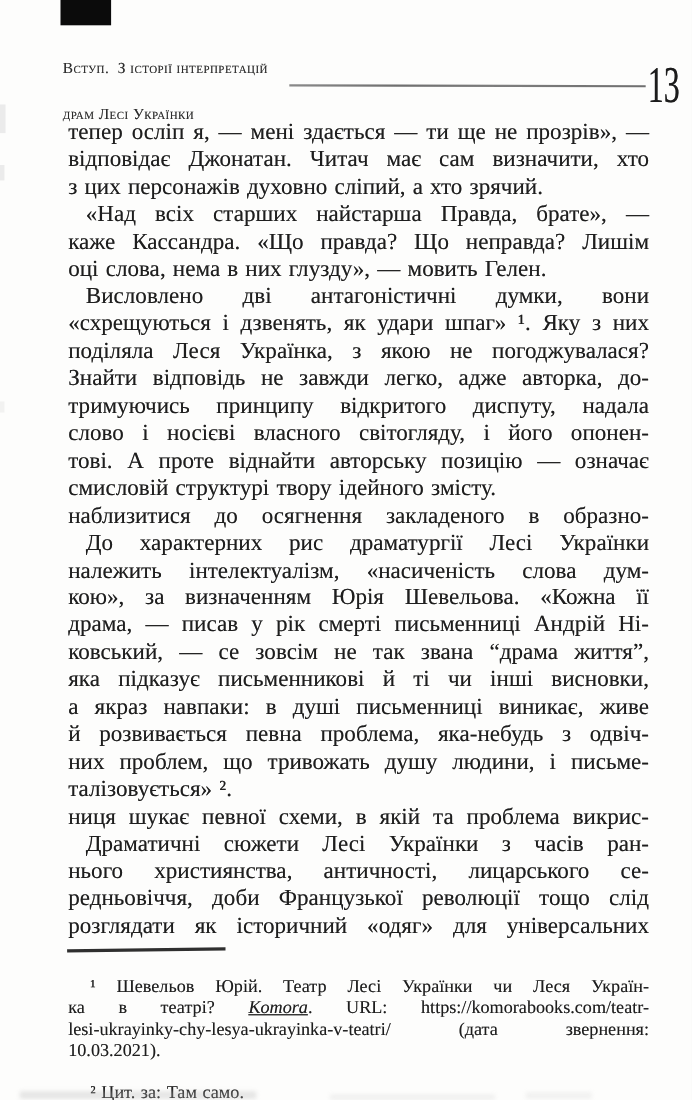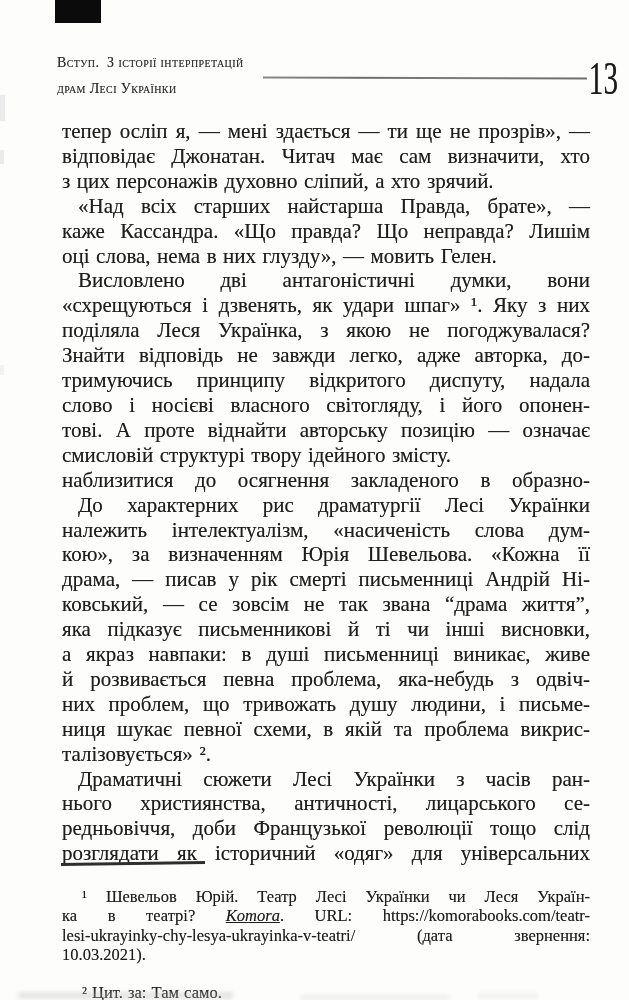--- a/index.html
+++ b/index.html
@@ -19,29 +19,29 @@
   .e2{left:0;top:150px;width:4px;height:14px;}
   .e3{left:0;top:365px;width:4px;height:10px;opacity:.35;}
   .bstain{position:absolute;background:#b9b9b9;filter:blur(2px);}
   .b1{left:18px;top:992px;width:215px;height:7px;opacity:.35;}
   .b2{left:300px;top:995px;width:150px;height:5px;opacity:.2;}
   .b3{left:478px;top:993px;width:60px;height:6px;opacity:.18;}
   
   .rh{position:absolute;left:57px;top:56px;font-variant:small-caps;
       font-size:14px;line-height:13px;letter-spacing:.4px;color:#2d2d2d;
       text-shadow:0 0 .5px rgba(40,40,40,.5);}
-  .rh1{margin-bottom:13px;}
+  .rh1{margin-bottom:29px;}
   .hrule{position:absolute;left:263px;top:77px;width:324px;height:2px;
          background:linear-gradient(90deg,#8a8a8a,#6f6f6f 30%,#7d7d7d 60%,#6f6f6f);
          transform:rotate(.15deg);}
   .pnum{position:absolute;right:11px;top:55px;font-size:47px;line-height:47px;
         color:#1c1c1c;transform:scaleX(.62);transform-origin:right top;
         text-shadow:0 0 .5px rgba(20,20,20,.6);}
   
-  .bodytext{position:absolute;left:62px;top:119px;width:528px;
+  .bodytext{position:absolute;left:62px;top:107px;width:528px;
         font-size:21px;line-height:24.9px;
         text-shadow:0 0 .55px rgba(25,25,25,.55);}
   .fns{position:absolute;left:62px;top:869px;width:528px;
         font-size:16.5px;line-height:19.4px;
         text-shadow:0 0 .5px rgba(25,25,25,.5);}
   .tl{text-align:justify;text-align-last:justify;word-spacing:.06em;}
   .tl.pe{text-align-last:left;}
   .bodytext .tl.in{text-indent:16px;}
   .fns .tl.in{text-indent:20px;margin-top:18px;}
   .tl em{font-style:italic;text-decoration:underline;}
@@ -84,22 +84,22 @@
       <div class="tl"><span>наблизитися до осягнення закладеного в образно-</span></div>
       <div class="tl in"><span>До характерних рис драматургії Лесі Українки</span></div>
       <div class="tl"><span>належить інтелектуалізм, «насиченість слова дум-</span></div>
       <div class="tl"><span>кою», за визначенням Юрія Шевельова. «Кожна її</span></div>
       <div class="tl"><span>драма, — писав у рік смерті письменниці Андрій Ні-</span></div>
       <div class="tl"><span>ковський, — се зовсім не так звана “драма життя”,</span></div>
       <div class="tl"><span>яка підказує письменникові й ті чи інші висновки,</span></div>
       <div class="tl"><span>а якраз навпаки: в душі письменниці виникає, живе</span></div>
       <div class="tl"><span>й розвивається певна проблема, яка-небудь з одвіч-</span></div>
       <div class="tl"><span>них проблем, що тривожать душу людини, і письме-</span></div>
+      <div class="tl pe"><span>талізовується» ².</span></div>
       <div class="tl"><span>ниця шукає певної схеми, в якій та проблема викрис-</span></div>
-      <div class="tl pe"><span>талізовується» ².</span></div>
       <div class="tl in"><span>Драматичні сюжети Лесі Українки з часів ран-</span></div>
       <div class="tl"><span>нього християнства, античності, лицарського се-</span></div>
       <div class="tl"><span>редньовіччя, доби Французької революції тощо слід</span></div>
       <div class="tl"><span>розглядати як історичний «одяг» для універсальних</span></div>
     </div>
 
   <div class="fnsep"></div>
   <div class="fns" id="fnLines">
       <div class="tl in"><span>¹ Шевельов Юрій. Театр Лесі Українки чи Леся Україн-</span></div>
       <div class="tl"><span>ка в театрі? </span><em>Komora</em><span>. URL: https://komorabooks.com/teatr-</span></div>

